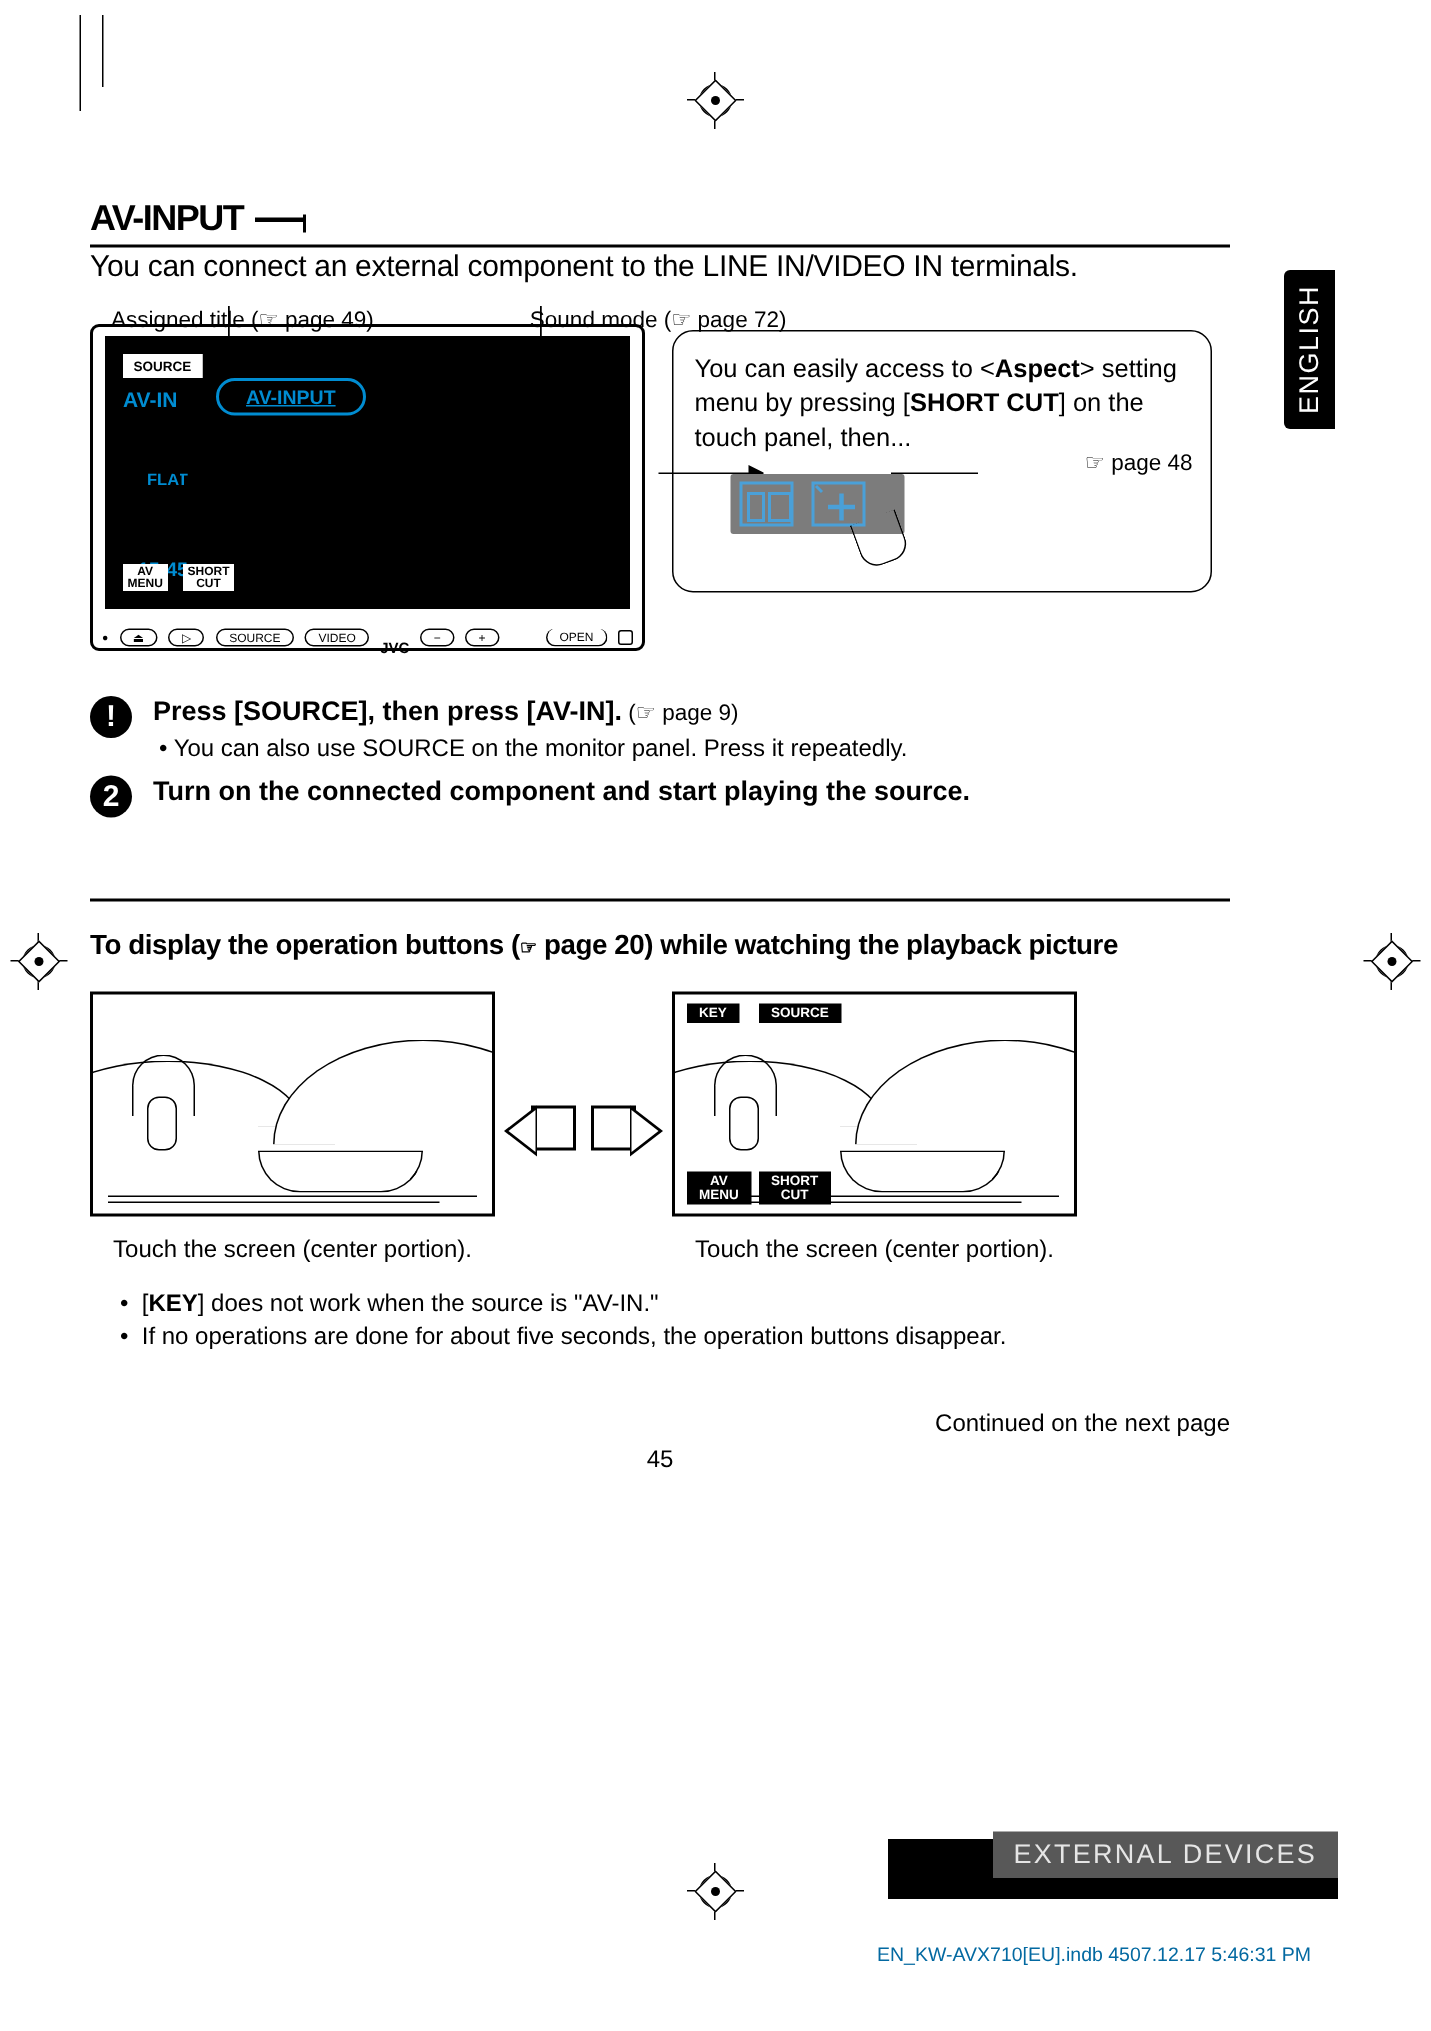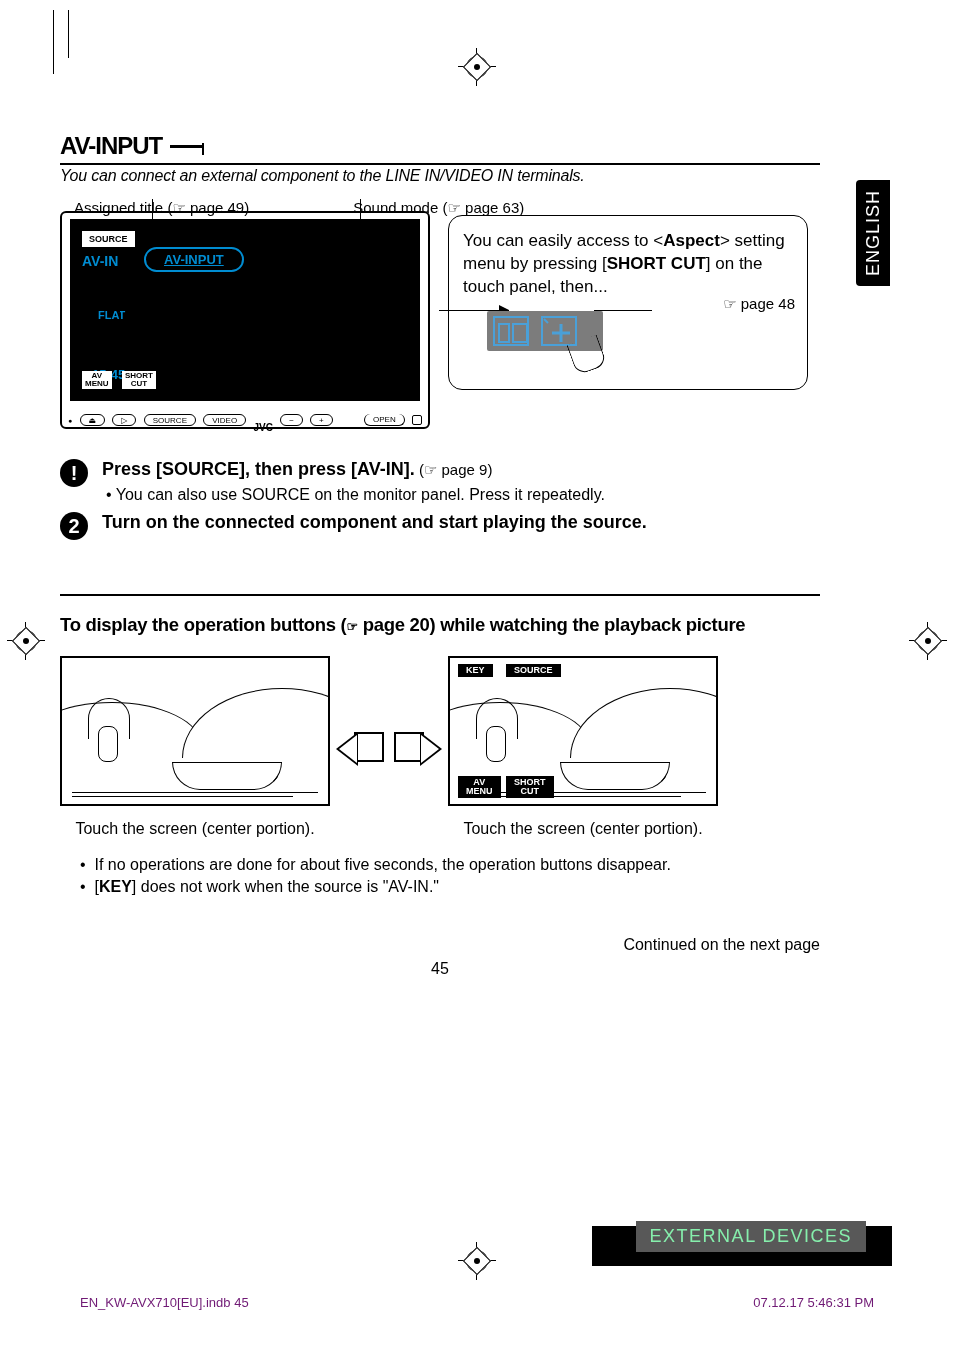--- a/index.html
+++ b/index.html
@@ -12,21 +12,21 @@
     .reg-mark .hline { position:absolute; left:-8px; top:10px; width:38px; height:0; border-top:1.5px solid #000; }
     .reg-mark .vline { position:absolute; left:10px; top:-8px; height:38px; width:0; border-left:1.5px solid #000; }
     .reg-mark .dot { position:absolute; left:8px; top:8px; width:6px; height:6px; background:#000; border-radius:50%; }
 
     .content { position: absolute; left: 60px; top: 120px; width: 760px; }
     .title-bar { background: #000; color:#fff; font-weight: bold; font-style: italic; font-size: 32px; letter-spacing: .5px; padding: 6px 12px 8px 12px; font-family: "Arial Black", Arial, sans-serif; border:3px solid #000; }
     .h2 { font-weight: bold; font-size: 24px; letter-spacing: -1px; margin: 12px 0 4px 0; display:flex; align-items:center; gap:8px; font-family: Arial, sans-serif; }
     .h2 .connector { width: 34px; height: 0; border-top: 3px solid #000; position:relative; }
     .h2 .connector::after { content:""; position:absolute; right:0; top:-5px; width:0; height:12px; border-left:2px solid #000; }
     .h2line { border-top: 2px solid #000; margin-top: -1px; }
-    .body-text { font-size: 16px; letter-spacing: -0.2px; margin-top: 2px; font-family: "Helvetica Neue", Arial, sans-serif; font-style: italic; }
+    .body-text { font-size: 20px; letter-spacing: -0.2px; margin-top: 2px; font-family: "Helvetica Neue", Arial, sans-serif; }
     .annot-row { display:flex; gap:90px; margin-top: 14px; font-size: 15px; }
     .annot-row .annot { padding-left: 14px; }
 
     .device-row { display:flex; gap: 18px; margin-top: -6px; align-items: flex-start; }
 
     
     .device { position: relative; width: 370px; height: 220px; }
     .dev-outer { position:absolute; left:0; top:0; width:370px; height:218px; border:2px solid #000; border-radius: 6px; }
     .dev-screen { position:absolute; left:10px; top:8px; width:350px; height:182px; border:2px solid #000; background:#000; }
     .dev-screen .inner { position:absolute; left:4px; top:4px; right:4px; bottom:4px; }
@@ -100,21 +100,21 @@
     .caption { text-align:center; font-size:16px; margin-top:14px; }
 
     .bullets { font-size:16px; margin-top: 18px; }
     .bullets li { margin-bottom: 4px; }
 
     .continued { text-align:right; font-size:16px; margin-top: 40px; }
     .page-num { text-align:center; font-size:16px; margin-top: 6px; }
 
     .side-tab { position:absolute; right: -28px; top: 68px; width:34px; height:106px; background:#000; color:#fff; display:flex; align-items:center; justify-content:center; writing-mode: vertical-rl; transform: rotate(180deg); font-size:18px; letter-spacing:1px; border-radius: 0 4px 4px 0; }
 
-    .footer { position:absolute; left:60px; bottom:30px; right:60px; display:flex; justify-content:space-between; font-size:13px; color:#701a75; align-items:center; }
+    .footer { position:absolute; left:60px; bottom:30px; right:60px; display:flex; justify-content:flex-end; font-size:13px; color:#0369a1; align-items:center; }
 
     .point-icon { display:inline-block; font-size:13px; vertical-align:middle; }
 
     
     .edge-v { position:absolute; width:0; border-left:1px solid #000; }
   </style>
 </head>
 <body>
 
 <div class="reg-mark" style="left:466px; top:56px;">
@@ -157,21 +157,21 @@
   <div class="h2">
     <span>AV-INPUT</span>
     <span class="connector"></span>
   </div>
   <div class="h2line"></div>
 
   <div class="body-text">You can connect an external component to the LINE IN/VIDEO IN terminals.</div>
 
   <div class="annot-row">
     <div class="annot">Assigned title (☞ page 49)</div>
-    <div class="annot">Sound mode (☞ page 63)</div>
+    <div class="annot">Sound mode (☞ page 72)</div>
   </div>
 
   <div class="device-row">
 
     <div class="device">
       <div class="dev-outer"></div>
       <div class="dev-screen">
         <div class="inner">
           <div class="btn-source">SOURCE</div>
           <div class="lbl-avin">AV-IN</div>
@@ -290,30 +290,30 @@
         <div class="label l-avm" style="white-space:pre;">AV
 MENU</div>
         <div class="label l-sc" style="white-space:pre;">SHORT
 CUT</div>
       </div>
       <div class="caption">Touch the screen (center portion).</div>
     </div>
   </div>
 
   <ul class="bullets" style="list-style:none; padding-left:20px;">
+    <li>•&nbsp;&nbsp;[<b>KEY</b>] does not work when the source is "AV-IN."</li>
     <li>•&nbsp;&nbsp;<span>If no operations are done for about five seconds, the operation buttons disappear.</span></li>
-    <li>•&nbsp;&nbsp;[<b>KEY</b>] does not work when the source is "AV-IN."</li>
   </ul>
 
   <div class="continued">Continued on the next page</div>
   <div class="page-num">45</div>
 
 </div>
 
 <div style="position:absolute; right:62px; bottom:88px; width:300px; height:50px;">
   <div style="position:absolute; right:0; bottom:0; width:300px; height:40px; background:#000;"></div>
-  <div style="position:absolute; right:26px; bottom:14px; background:#585858; color:#86efac; padding:5px 14px; font-size:18px; letter-spacing:1.5px;">EXTERNAL DEVICES</div>
+  <div style="position:absolute; right:0; bottom:14px; background:#585858; color:#e5e5e5; padding:5px 14px; font-size:18px; letter-spacing:1.5px;">EXTERNAL DEVICES</div>
 </div>
 
 <div class="footer" style="position:absolute; left:80px; right:80px; bottom:44px;">
   <span>EN_KW-AVX710[EU].indb   45</span>
   <span>07.12.17   5:46:31 PM</span>
 </div>
 
 </body></html>

